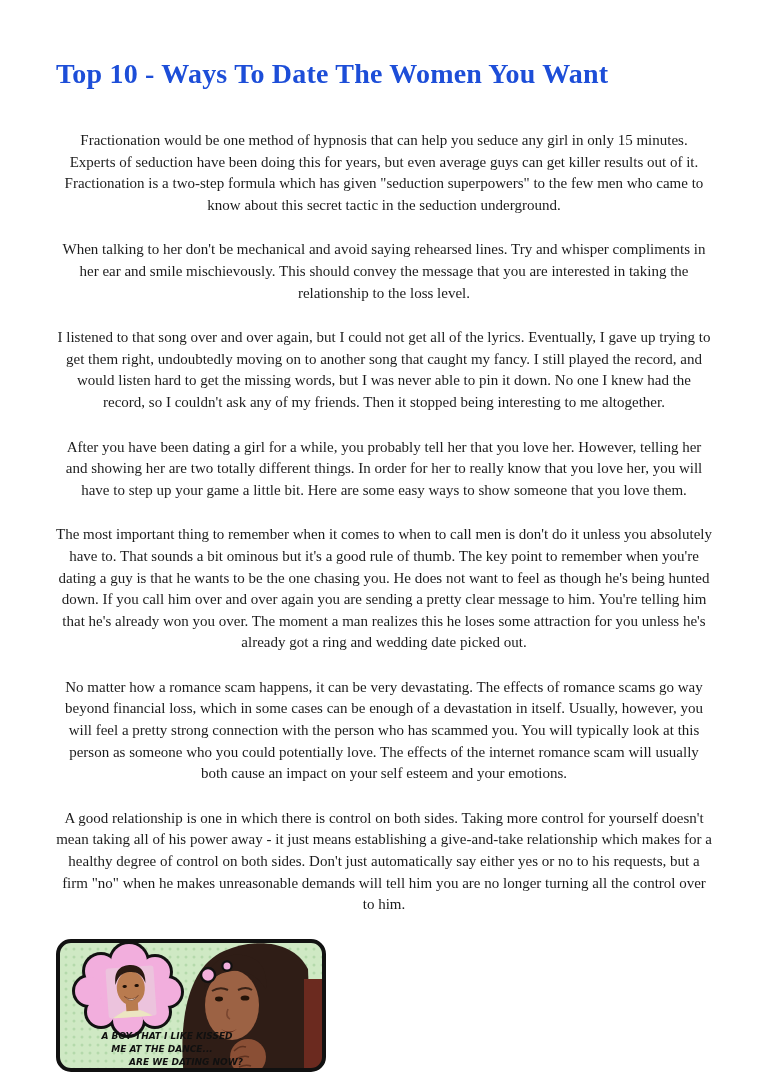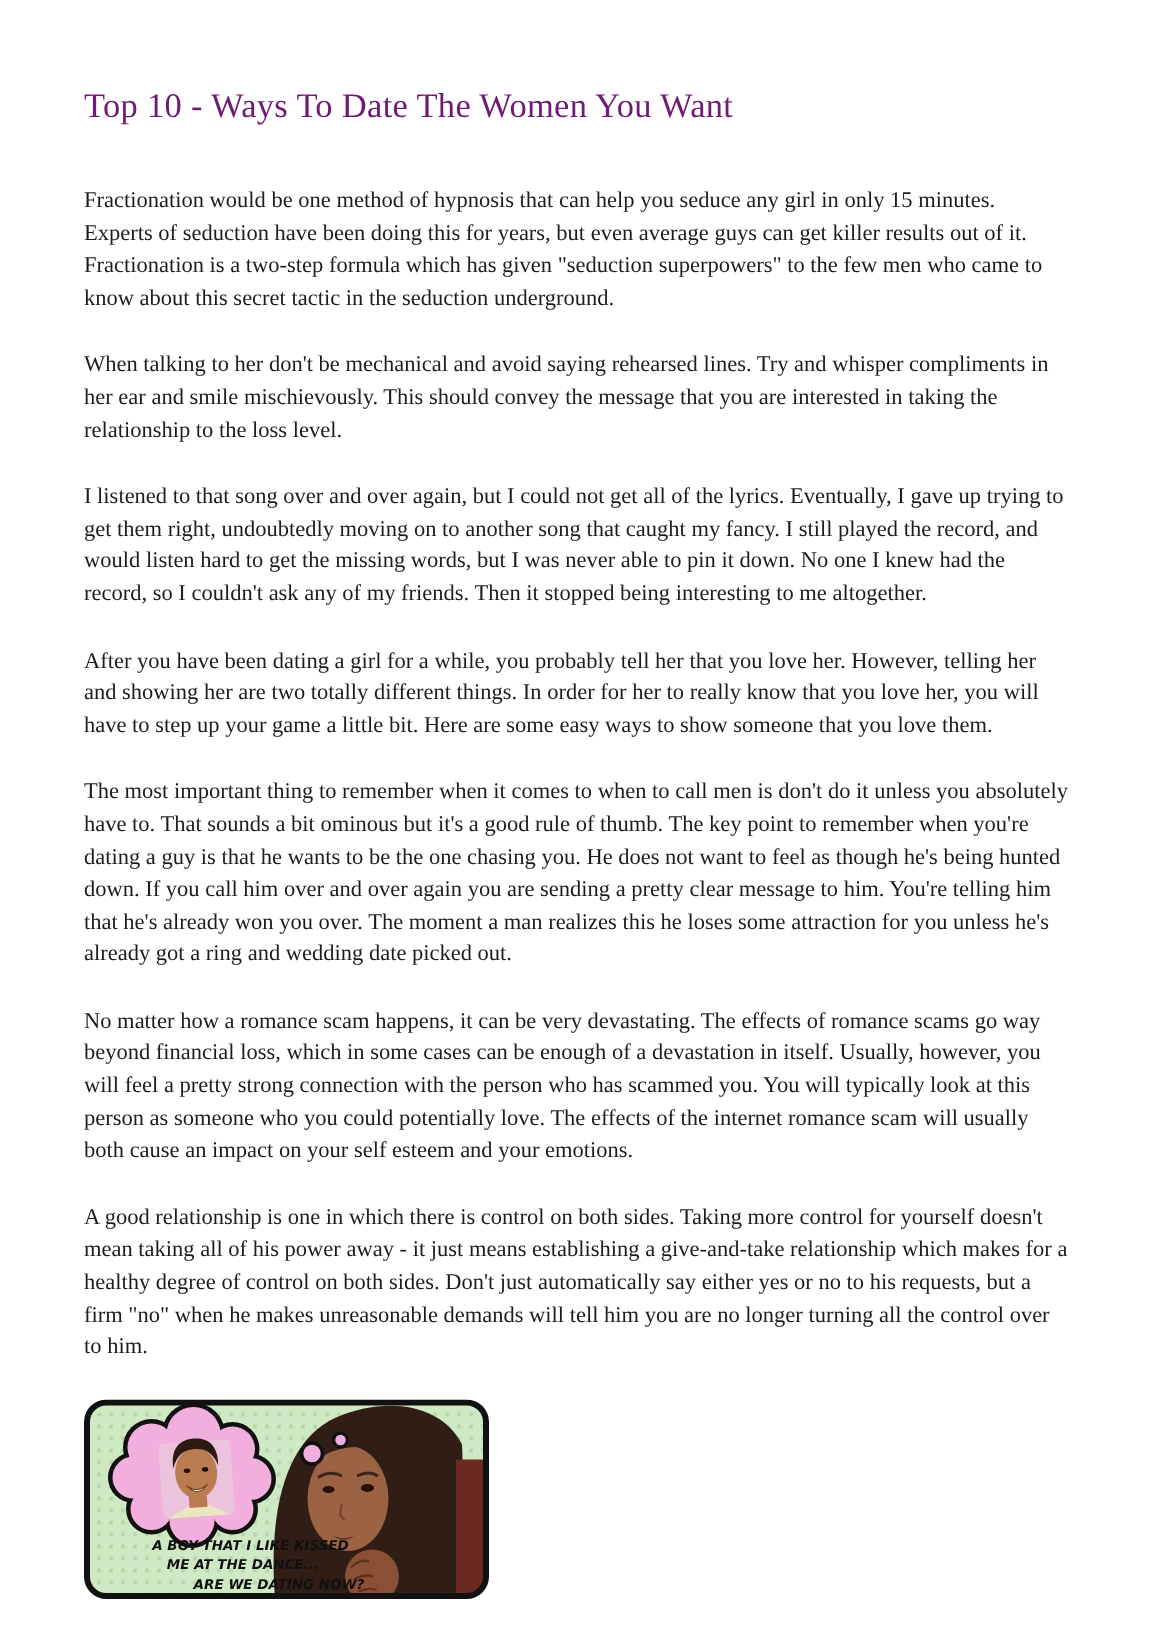--- a/index.html
+++ b/index.html
@@ -13,32 +13,32 @@
     height: 1087px;
     background: #ffffff;
     box-sizing: border-box;
     padding: 58px 56px 0 56px;
     font-family: "Liberation Serif", "DejaVu Serif", serif;
     color: #1c1c1c;
     overflow: hidden;
   }
   .page h1 {
     margin: 0 0 40px 0;
-    font-size: 23px;
-    font-weight: normal;
+    font-size: 28px;
+    font-weight: bold;
     letter-spacing: 0.2px;
-    color: #701a75;
+    color: #1d4ed8;
     font-family: "Liberation Serif", "DejaVu Serif", serif;
   }
   .page p {
     margin: 0 0 23px 0;
     font-size: 15px;
     line-height: 21.6px;
     max-width: 658px;
-    text-align: left;
+    text-align: center;
   }
   figure.comic {
     margin: 14px 0 0 0;
     padding: 0;
     width: 284px;
     height: 133px;
     line-height: 0;
   }
   figure.comic svg {
     display: block;

